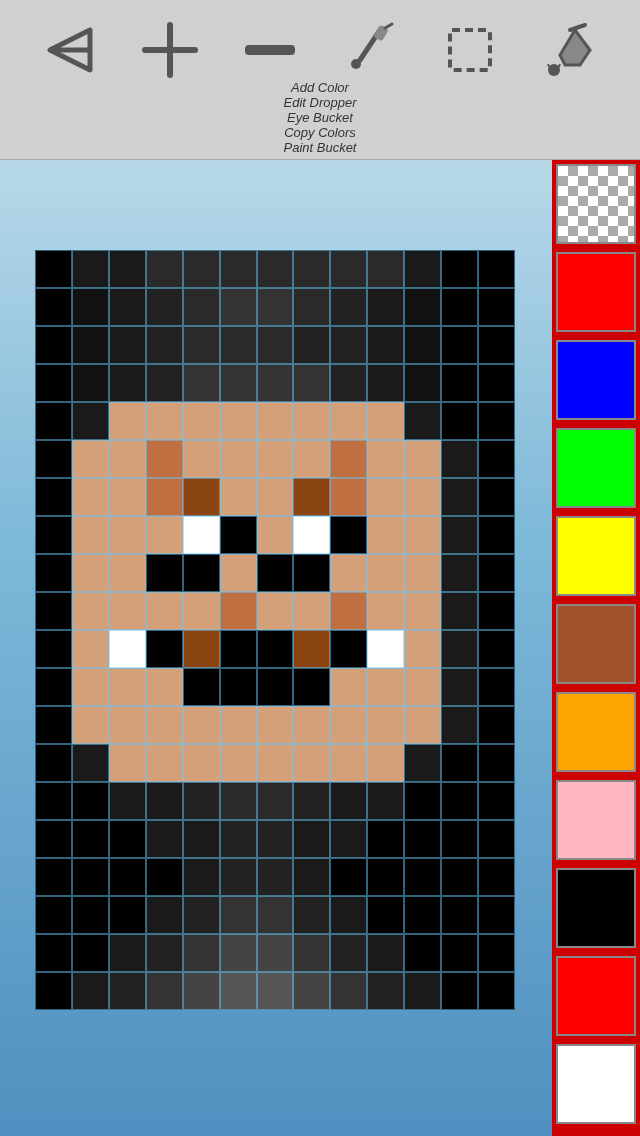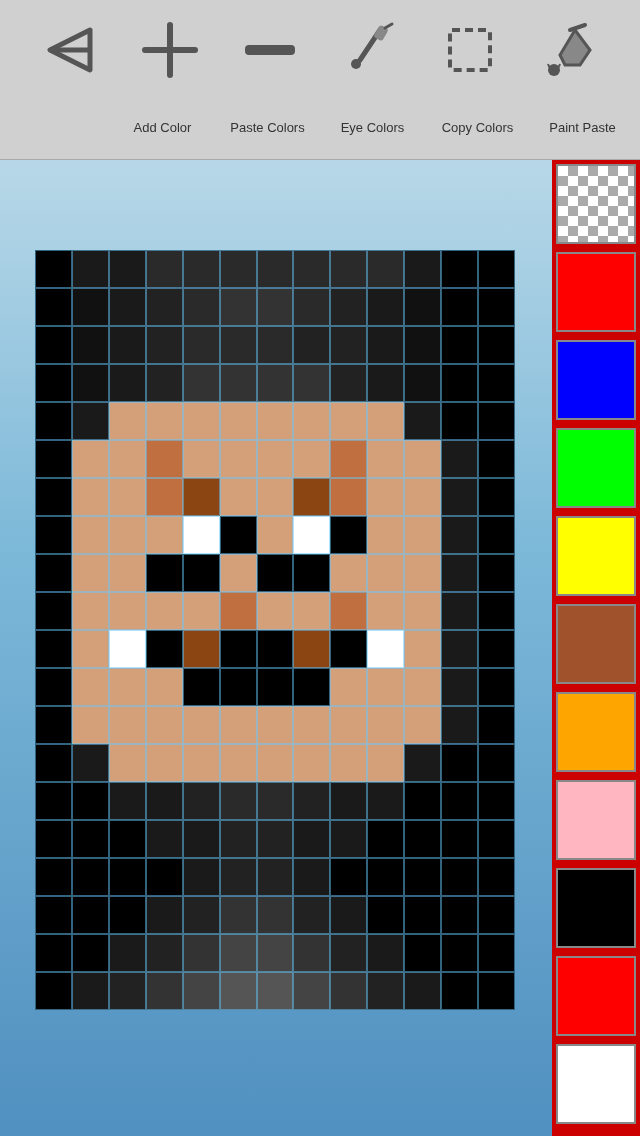--- a/index.html
+++ b/index.html
@@ -42,25 +42,27 @@
       flex-shrink: 0;
     }
 
     .tool-icon-btn svg {
       width: 60px;
       height: 60px;
     }
 
     #toolbar-labels {
       display: flex;
+      flex-direction: column;
       align-items: center;
       justify-content: flex-end;
       width: 640px;
       height: 55px;
       padding: 0 5px;
+      font-style: italic;
     }
 
     .tool-label {
       font-size: 13px;
       color: #333;
       text-align: center;
       width: 110px;
       white-space: nowrap;
     }
 
@@ -166,24 +168,24 @@
         <circle cx="14" cy="50" r="6" fill="#555"></circle>
         <line x1="30" y1="10" x2="45" y2="5" stroke="#555" stroke-width="4" stroke-linecap="round"></line>
         <path d="M8 44 Q10 50 14 50 Q18 50 20 44" fill="none" stroke="#555" stroke-width="2"></path>
       </svg>
     </div>
   </div>
 
   <div id="toolbar-labels">
     <span class="tool-label"></span>
     <span class="tool-label">Add Color</span>
-    <span class="tool-label">Paste Colors</span>
-    <span class="tool-label">Eye Colors</span>
+    <span class="tool-label">Edit Dropper</span>
+    <span class="tool-label">Eye Bucket</span>
     <span class="tool-label">Copy Colors</span>
-    <span class="tool-label">Paint Paste</span>
+    <span class="tool-label">Paint Bucket</span>
   </div>
 </div>
 
 <div id="canvas-area">
 
   <div id="pixel-grid-container">
     <div id="pixel-grid">
 
     <div class="pixel" style="background-color: rgb(0, 0, 0);"></div>
         <div class="pixel" style="background-color: rgb(26, 26, 26);"></div>

